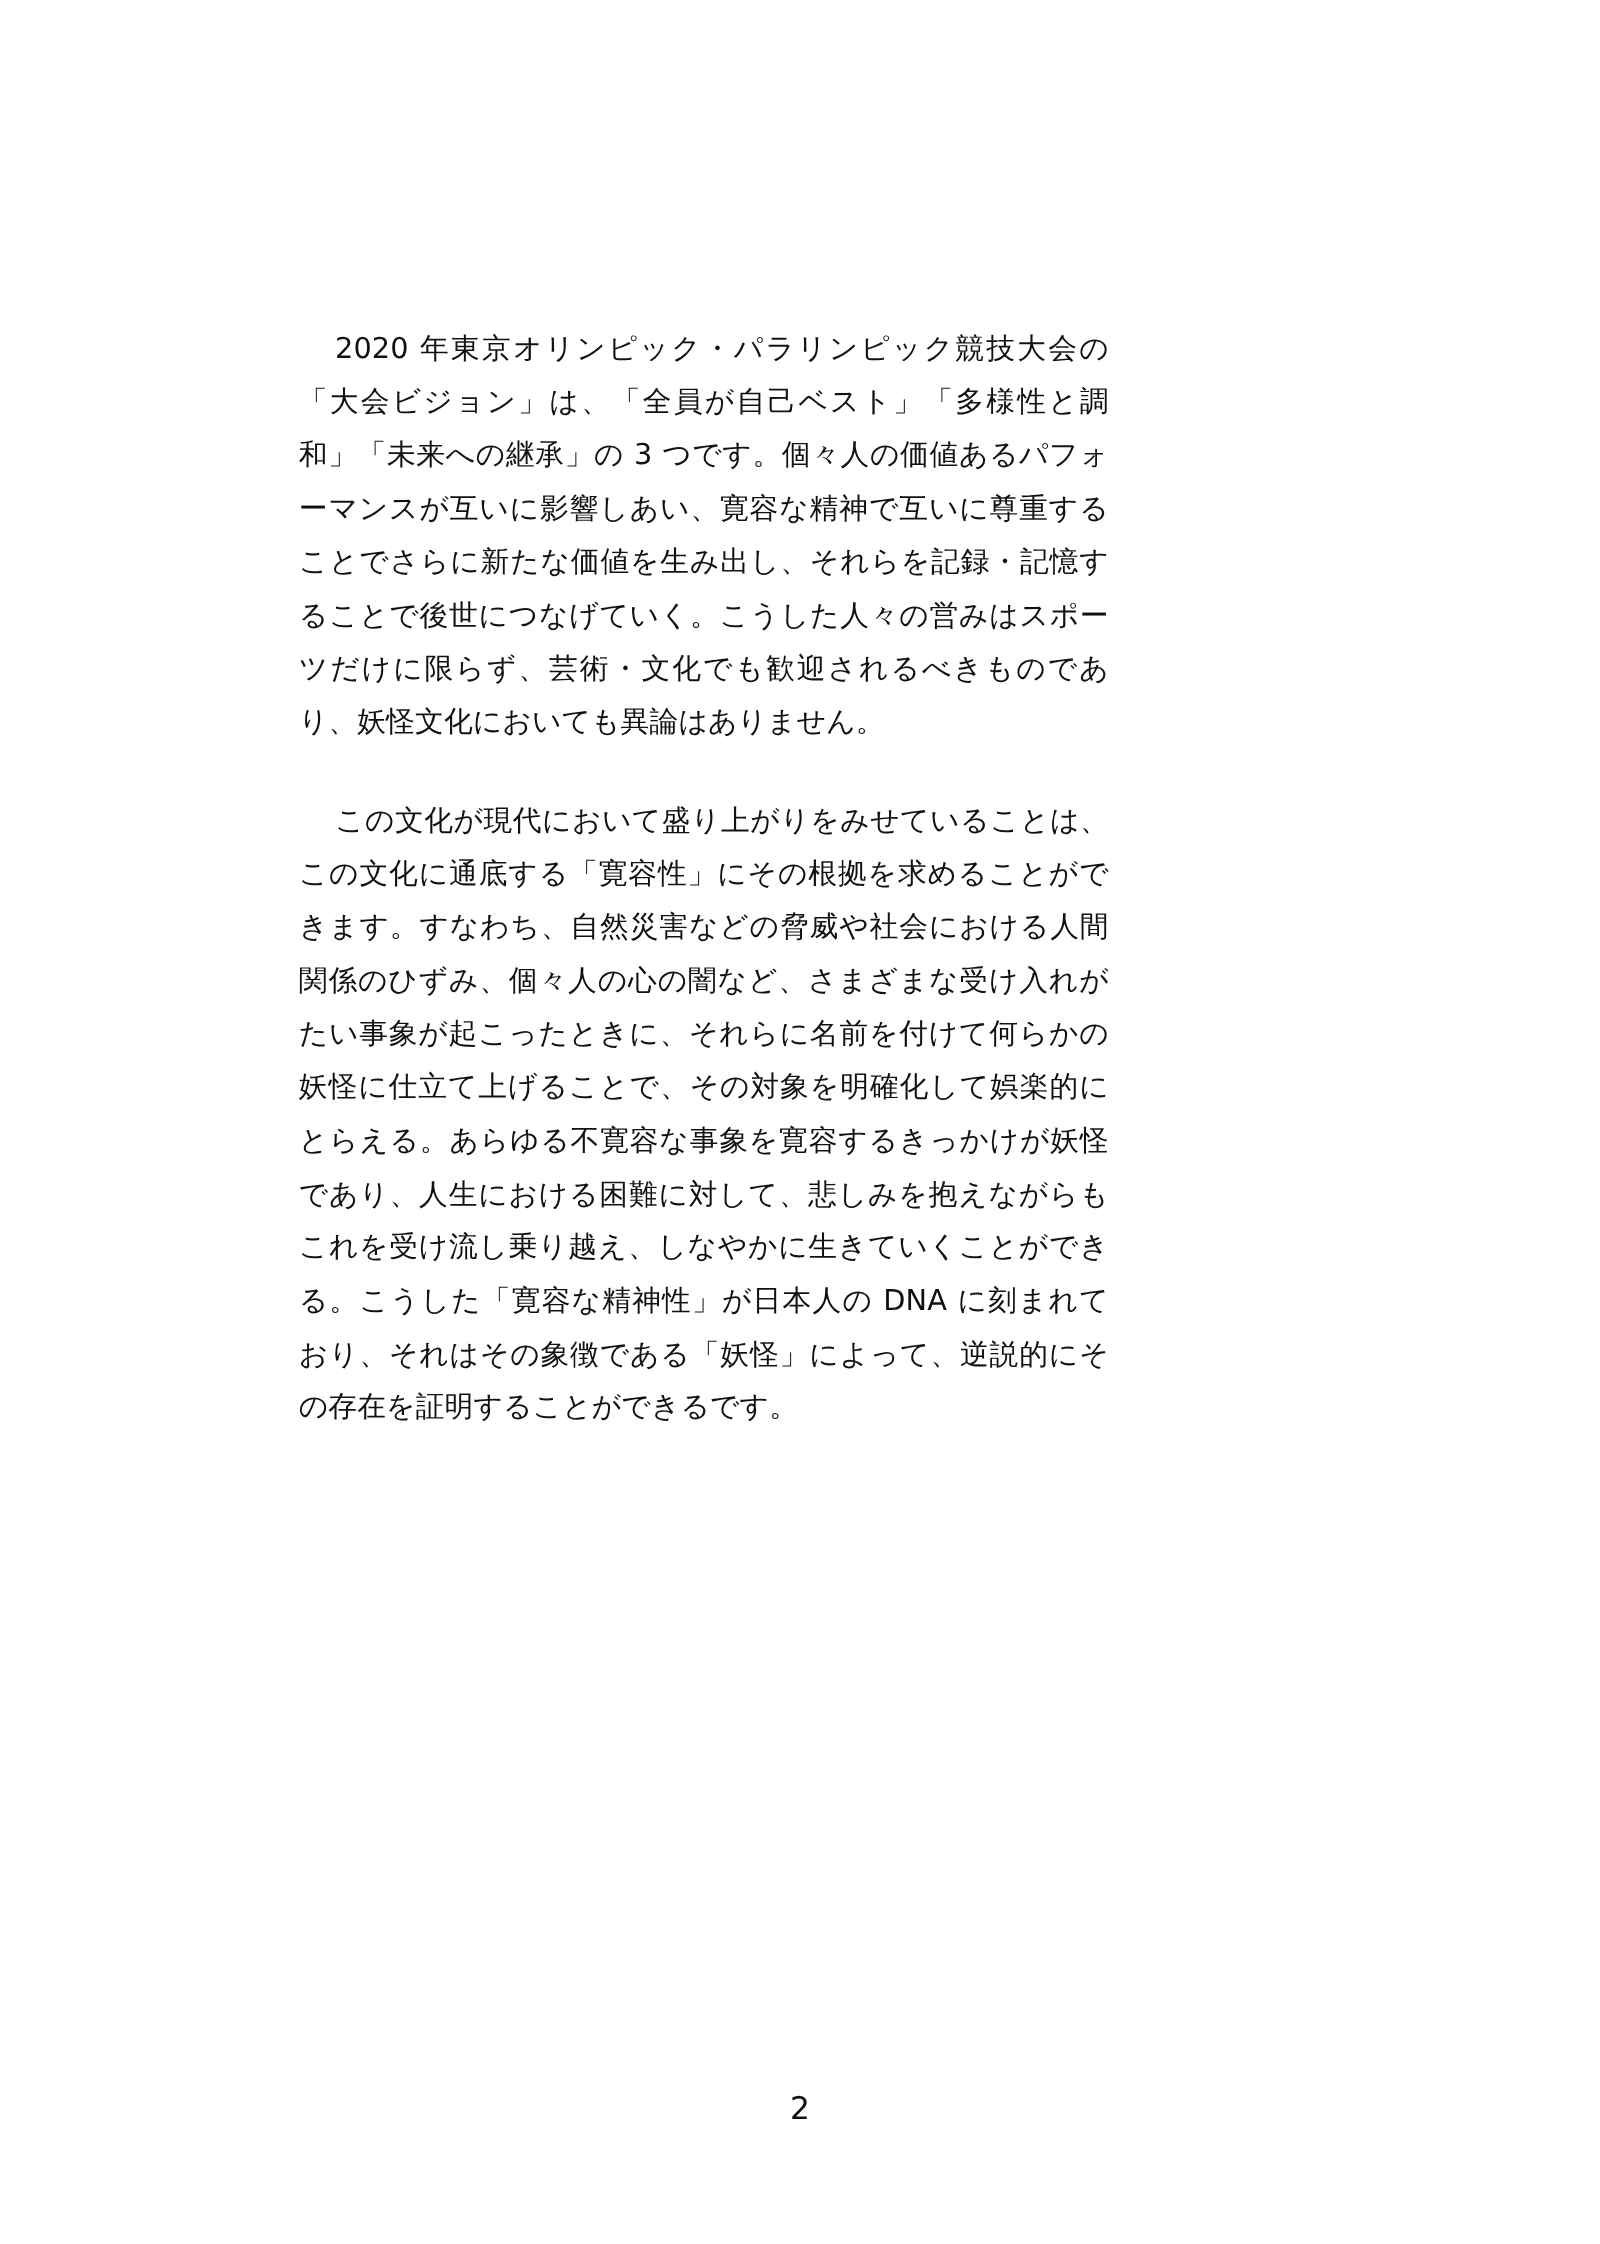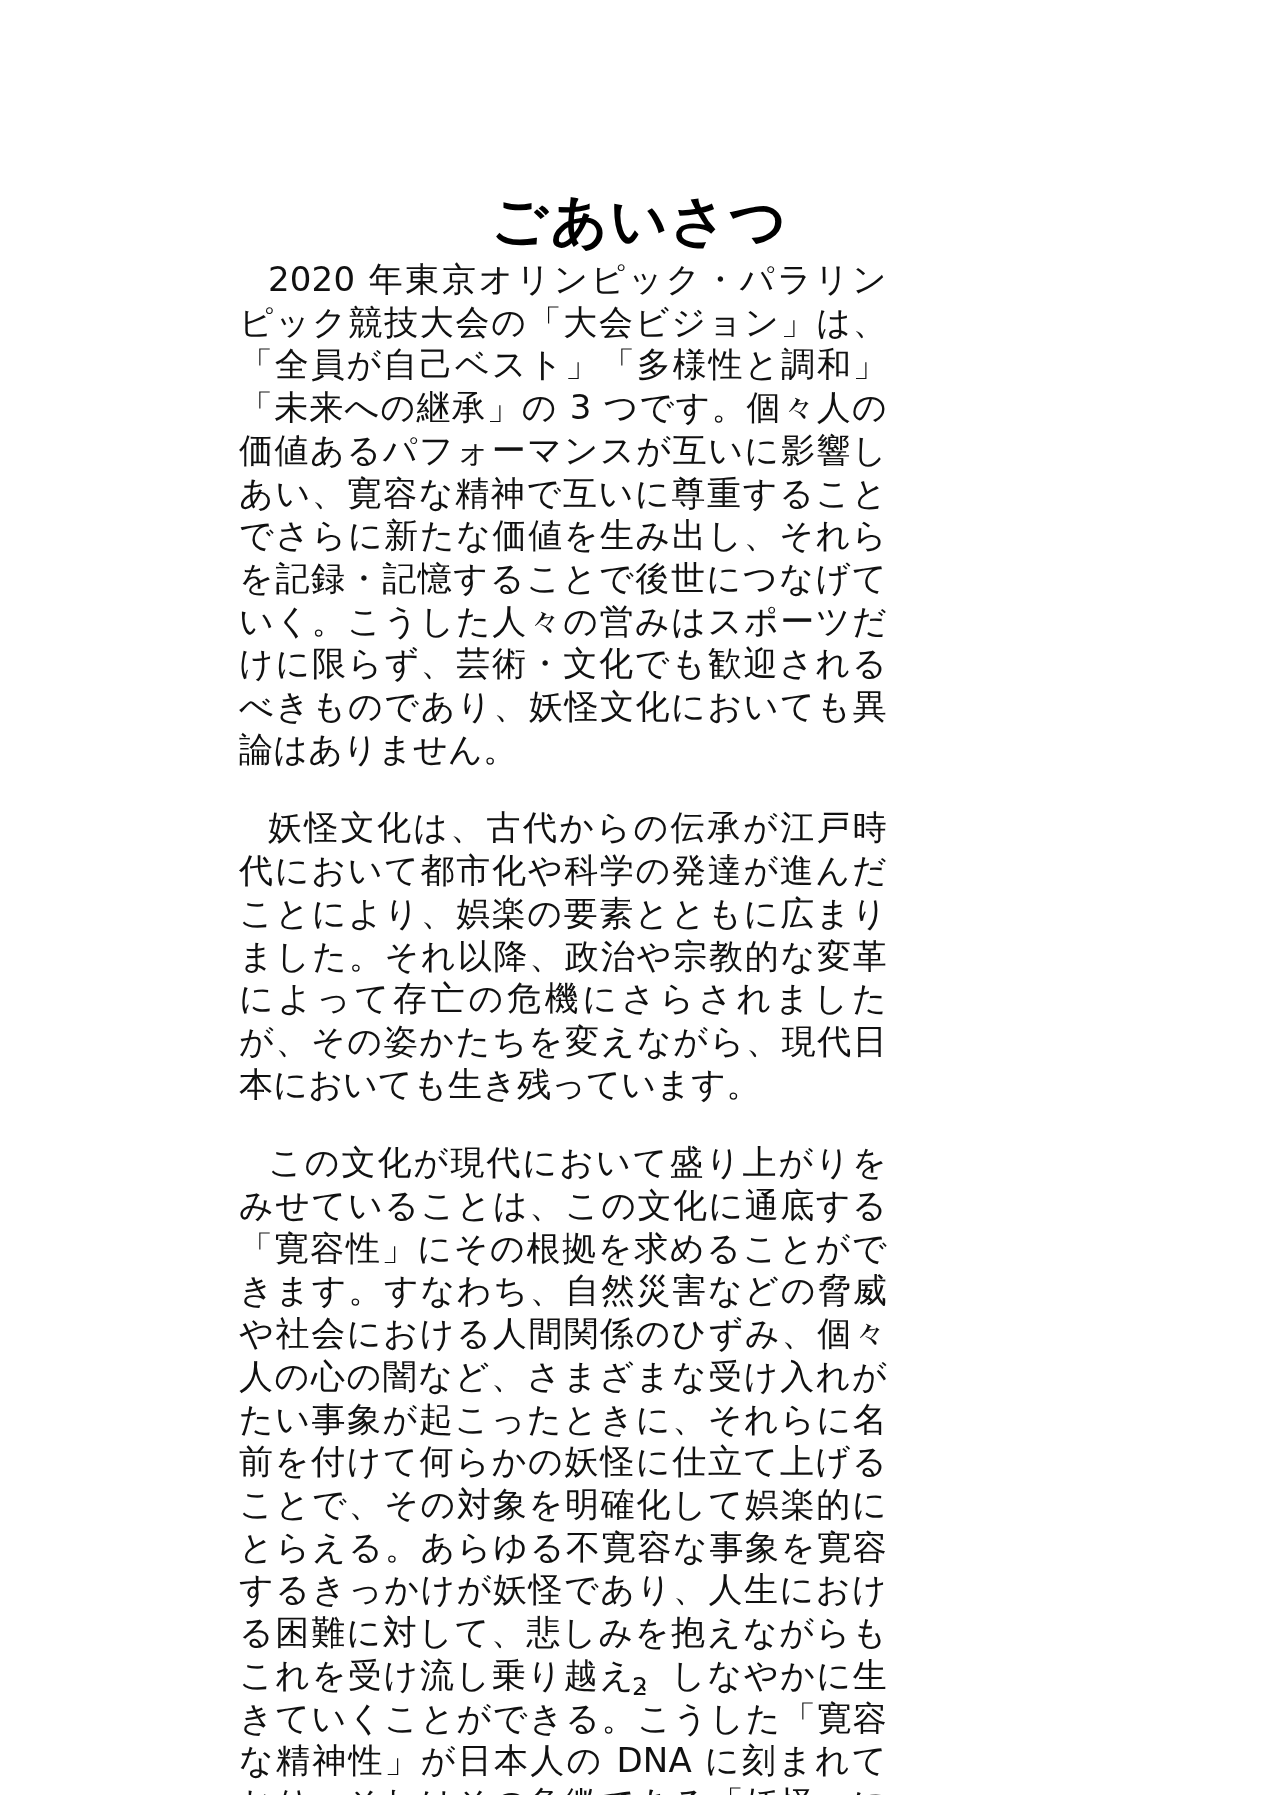--- a/index.html
+++ b/index.html
@@ -40,21 +40,21 @@
   .body-block {
     position: absolute;
     top: 258px;
     left: 239px;
     width: 648px;
   }
 
   .para {
     margin: 0 0 36px 0;
     font-family: "DejaVu Sans", "Liberation Sans", sans-serif;
-    font-size: 34px;
+    font-size: 23px;
     line-height: 42.7px;
     letter-spacing: 0.005em;
     color: #111111;
     text-indent: 29px;
     text-align: justify;
     text-justify: inter-character;
     word-break: break-all;
     font-weight: 400;
   }
 
@@ -72,23 +72,21 @@
     font-family: "DejaVu Sans", "Liberation Sans", sans-serif;
     font-size: 25px;
     color: #111111;
   }
 </style>
 </head>
 <body>
 
 <div class="page">
 
-  <h1 class="doc-title">ごあいさつ</h1>
 
   <div class="body-block">
     <p class="para">2020 年東京オリンピック・パラリンピック競技大会の「大会ビジョン」は、「全員が自己ベスト」「多様性と調和」「未来への継承」の 3 つです。個々人の価値あるパフォーマンスが互いに影響しあい、寛容な精神で互いに尊重することでさらに新たな価値を生み出し、それらを記録・記憶することで後世につなげていく。こうした人々の営みはスポーツだけに限らず、芸術・文化でも歓迎されるべきものであり、妖怪文化においても異論はありません。</p>
-    <p class="para">妖怪文化は、古代からの伝承が江戸時代において都市化や科学の発達が進んだことにより、娯楽の要素とともに広まりました。それ以降、政治や宗教的な変革によって存亡の危機にさらされましたが、その姿かたちを変えながら、現代日本においても生き残っています。</p>
     <p class="para">この文化が現代において盛り上がりをみせていることは、この文化に通底する「寛容性」にその根拠を求めることができます。すなわち、自然災害などの脅威や社会における人間関係のひずみ、個々人の心の闇など、さまざまな受け入れがたい事象が起こったときに、それらに名前を付けて何らかの妖怪に仕立て上げることで、その対象を明確化して娯楽的にとらえる。あらゆる不寛容な事象を寛容するきっかけが妖怪であり、人生における困難に対して、悲しみを抱えながらもこれを受け流し乗り越え、しなやかに生きていくことができる。こうした「寛容な精神性」が日本人の DNA に刻まれており、それはその象徴である「妖怪」によって、逆説的にその存在を証明することができるです。</p>
   </div>
 
   <div class="page-number">2</div>
 
 </div>
 
 </body></html>

